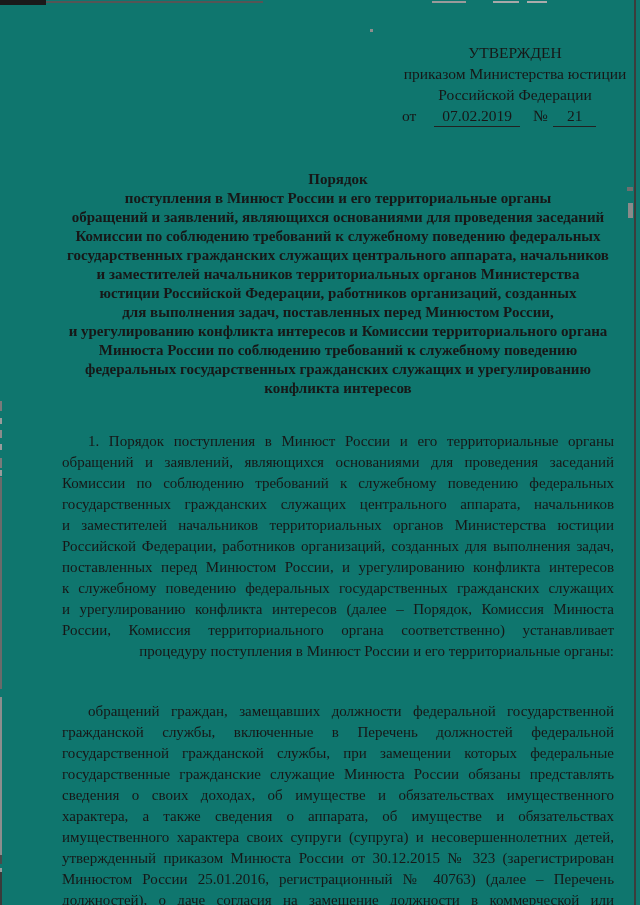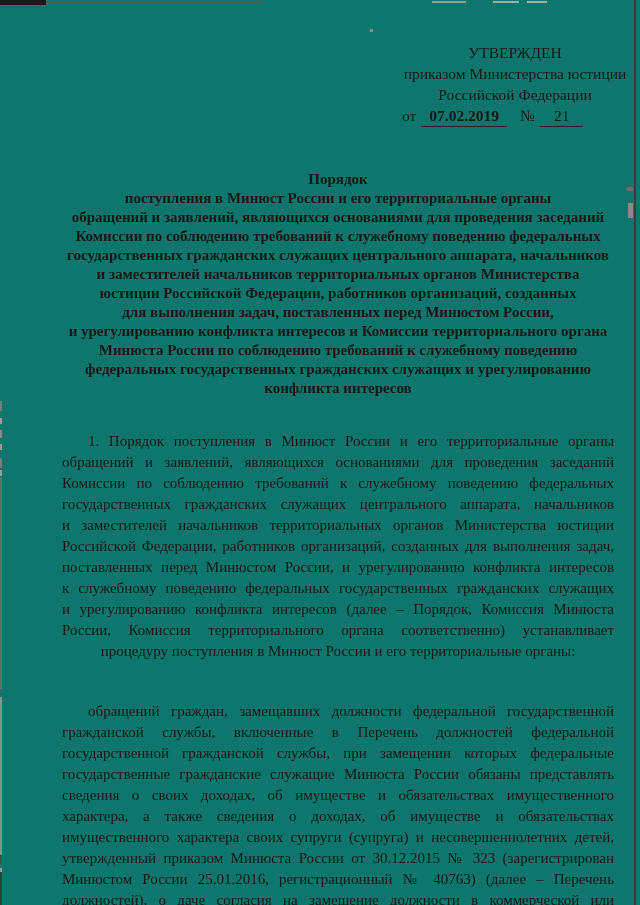--- a/index.html
+++ b/index.html
@@ -28,21 +28,21 @@
     font-size: 15.5px;
     line-height: 21px;
     white-space: nowrap;
   }
   .approval-row {
     display: flex;
     justify-content: flex-start;
     align-items: baseline;
   }
   .u { border-bottom: 1.5px solid #222; }
-  .ap-date { padding: 0 8px; margin-left: 5px; font-weight: bold; }
+  .ap-date { padding: 0 8px; margin-left: 18px; }
   .ap-numlbl { margin-left: 13px; }
   .ap-num { padding: 0 14px; margin-left: 5px; }
 
   
   .doc-title {
     position: absolute;
     top: 170px; left: 62px;
     width: 552px;
     text-align: center;
     font-weight: bold;
@@ -51,21 +51,21 @@
   }
 
   
   .doc-body {
     position: absolute;
     top: 392px; left: 62px;
     width: 552px;
     font-size: 15px;
     line-height: 21px;
   }
-  .body-line { text-align: center; }
+  .body-line { text-align: right; }
   .jl { text-align: justify; text-align-last: justify; }
   .ind { text-indent: 26px; margin-top: 39px; }
 </style>
 </head>
 <body>
 
 <div class="page">
 
   <div class="art" style="left:0; top:0; width:46px; height:5px; background:#1a1a1a;"></div>
   <div class="art" style="left:46px; top:1px; width:217px; height:2px; background:#555;"></div>
@@ -127,20 +127,20 @@
       <div class="body-line jl">поставленных перед Минюстом России, и урегулированию конфликта интересов</div>
       <div class="body-line jl">к служебному поведению федеральных государственных гражданских служащих</div>
       <div class="body-line jl">и урегулированию конфликта интересов (далее – Порядок, Комиссия Минюста</div>
       <div class="body-line jl">России, Комиссия территориального органа соответственно) устанавливает</div>
       <div class="body-line">процедуру поступления в Минюст России и его территориальные органы:</div>
       <div class="body-line jl ind">обращений граждан, замещавших должности федеральной государственной</div>
       <div class="body-line jl">гражданской службы, включенные в Перечень должностей федеральной</div>
       <div class="body-line jl">государственной гражданской службы, при замещении которых федеральные</div>
       <div class="body-line jl">государственные гражданские служащие Минюста России обязаны представлять</div>
       <div class="body-line jl">сведения о своих доходах, об имуществе и обязательствах имущественного</div>
-      <div class="body-line jl">характера, а также сведения о доходах, об имуществе и обязательствах</div>
+      <div class="body-line jl">характера, а также сведения о аппарата, об имуществе и обязательствах</div>
       <div class="body-line jl">имущественного характера своих супруги (супруга) и несовершеннолетних детей,</div>
       <div class="body-line jl">утвержденный приказом Минюста России от 30.12.2015 № 323 (зарегистрирован</div>
       <div class="body-line jl">Минюстом России 25.01.2016, регистрационный № 40763) (далее – Перечень</div>
       <div class="body-line jl">должностей), о даче согласия на замещение должности в коммерческой или</div>
     </div>
 
 </div>
 
 </body></html>

